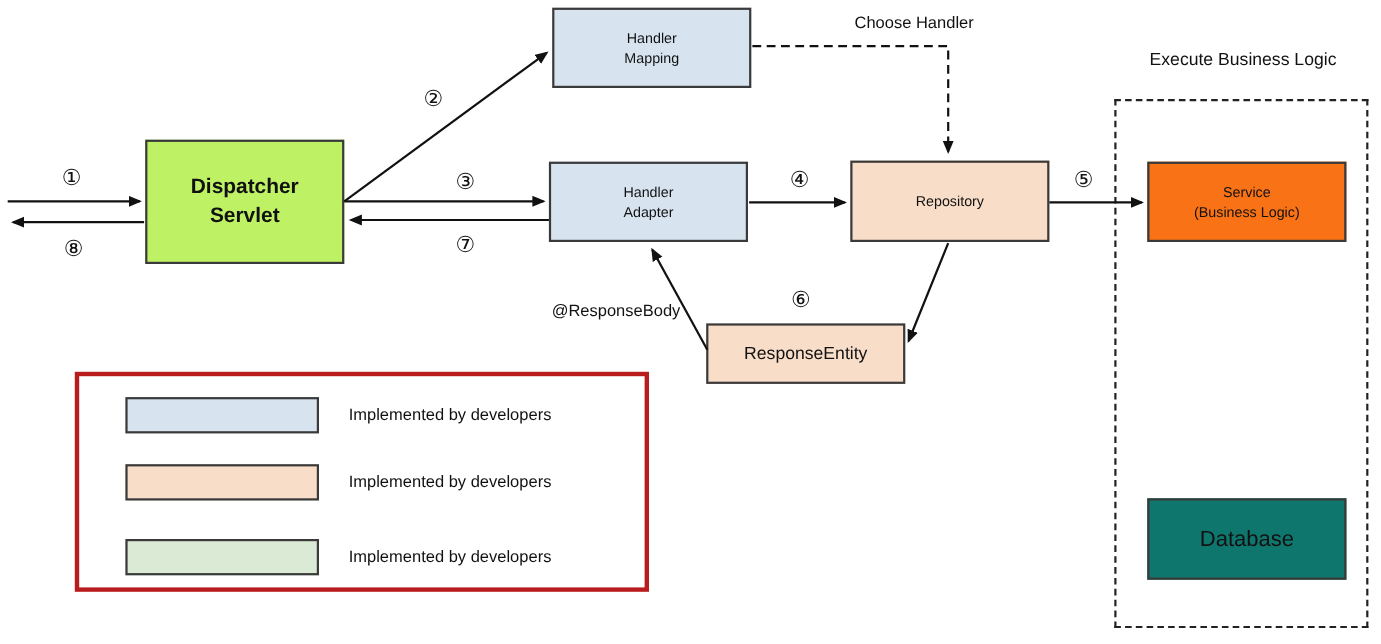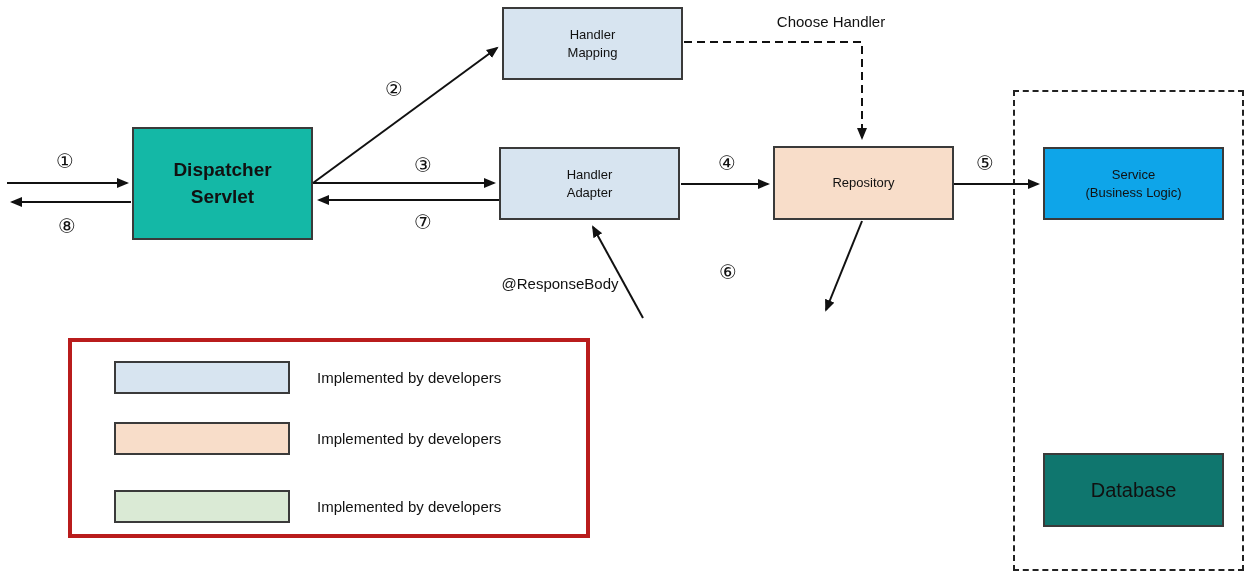--- a/index.html
+++ b/index.html
@@ -79,29 +79,31 @@
     <path d="M313,183 H494" stroke="#111" stroke-width="2" fill="none" marker-end="url(#ah)"></path>
     <path d="M499,200 H319" stroke="#111" stroke-width="2" fill="none" marker-end="url(#ah)"></path>
     <path d="M681,184 H768" stroke="#111" stroke-width="2" fill="none" marker-end="url(#ah)"></path>
     <path d="M954,184 H1038" stroke="#111" stroke-width="2" fill="none" marker-end="url(#ah)"></path>
     <path d="M684,42 H862 V138" stroke="#111" stroke-width="2" fill="none" stroke-dasharray="8 5" marker-end="url(#ah)"></path>
     <path d="M862,221 L826,310" stroke="#111" stroke-width="2" fill="none" marker-end="url(#ah)"></path>
     <path d="M643,318 L593,227" stroke="#111" stroke-width="2" fill="none" marker-end="url(#ah)"></path>
   </svg>
 
   <div class="exec-container" style="left:1013px;top:90px;width:231px;height:481px;"></div>
+  <div class="floating-label exec-title" style="left:1130px;top:55px;">Execute Business Logic</div>
 
-  <div class="node dispatcher" style="left: 132px; top: 127px; width: 181px; height: 113px; background: #14b8a6;">Dispatcher
+  <div class="node dispatcher" style="left: 132px; top: 127px; width: 181px; height: 113px; background: #bef264;">Dispatcher
 Servlet</div>
   <div class="node" style="left: 502px; top: 7px; width: 181px; height: 73px; background: rgb(215, 228, 240);">Handler
 Mapping</div>
   <div class="node" style="left: 499px; top: 147px; width: 181px; height: 73px; background: rgb(215, 228, 240);">Handler
 Adapter</div>
   <div class="node" style="left: 773px; top: 146px; width: 181px; height: 74px; background: rgb(248, 221, 201);">Repository</div>
-  <div class="node" style="left: 1043px; top: 147px; width: 181px; height: 73px; background: #0ea5e9;">Service
+  <div class="node response-entity" style="left: 642px; top: 294px; width: 181px; height: 55px; background: rgb(248, 221, 201);">ResponseEntity</div>
+  <div class="node" style="left: 1043px; top: 147px; width: 181px; height: 73px; background: #f97316;">Service
 (Business Logic)</div>
   <div class="node database" style="left: 1043px; top: 453px; width: 181px; height: 74px; background: #0f766e;">Database</div>
 
   <div class="step" style="left:65px;top:161px;">①</div>
   <div class="step" style="left:394px;top:89px;">②</div>
   <div class="step" style="left:423px;top:165px;">③</div>
   <div class="step" style="left:727px;top:163px;">④</div>
   <div class="step" style="left:985px;top:163px;">⑤</div>
   <div class="step" style="left:728px;top:272px;">⑥</div>
   <div class="step" style="left:423px;top:222px;">⑦</div>

